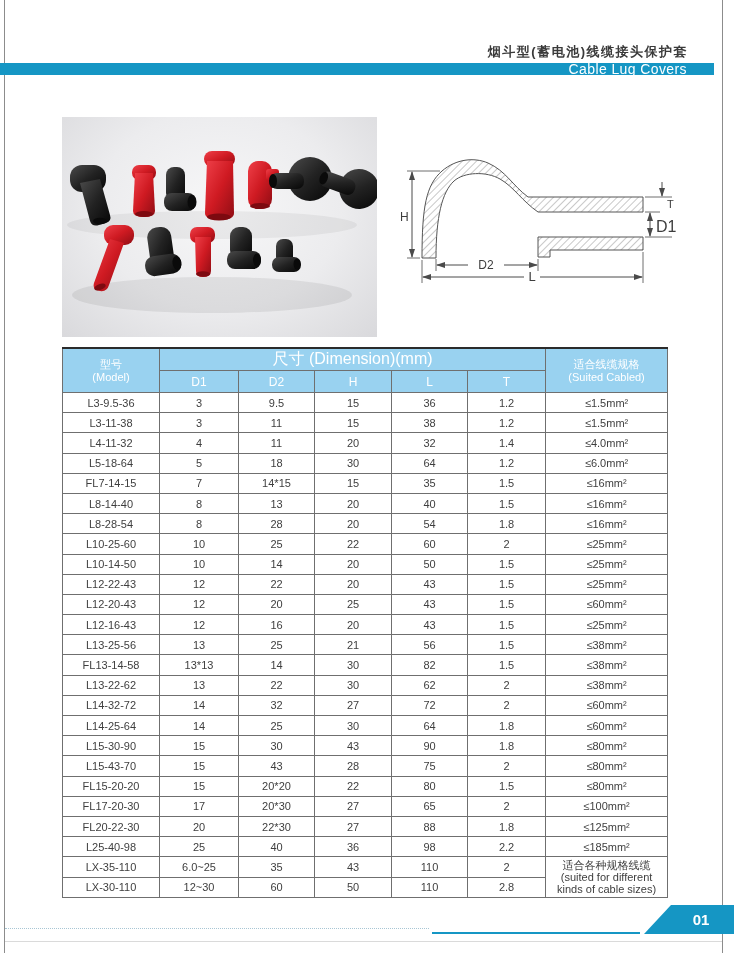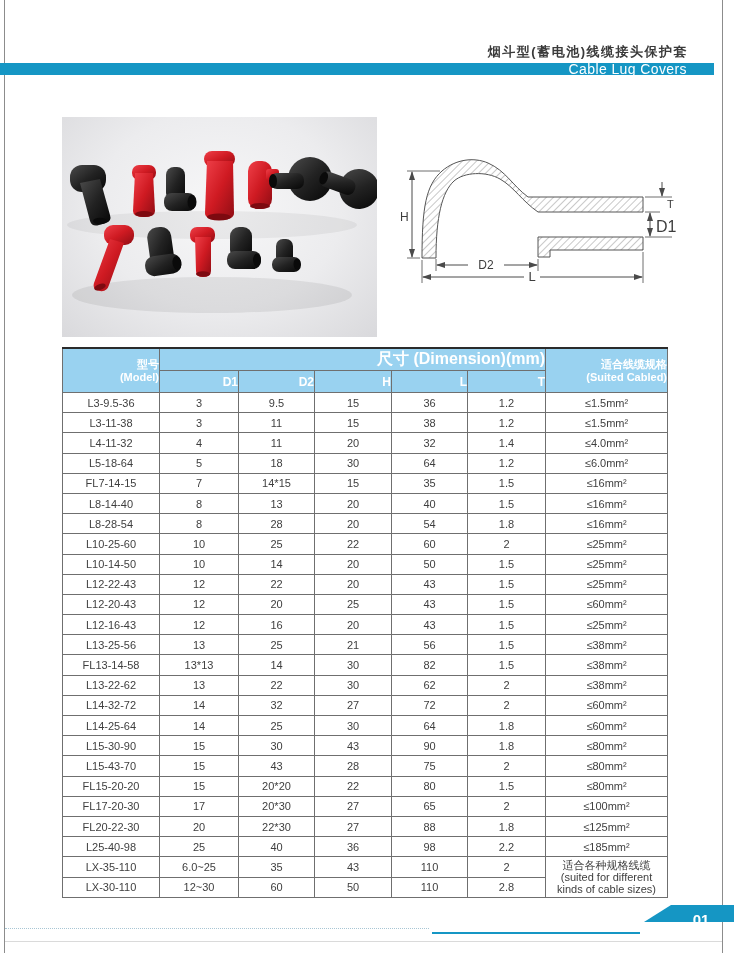--- a/index.html
+++ b/index.html
@@ -30,35 +30,35 @@
 
   table.spec{
     position:absolute;left:62px;top:347px;width:605px;
     border-collapse:collapse;table-layout:fixed;
     border:1px solid #4a4a4a;border-top:2px solid #2b2b2b;
   }
   table.spec th, table.spec td{
     border:1px solid #6f6f6f;text-align:center;vertical-align:middle;
     padding:0;overflow:hidden;white-space:nowrap;
   }
-  table.spec th{background:#99d2f0;color:#ffffff;font-weight:bold;height:21px;text-align:right;}
+  table.spec th{background:#99d2f0;color:#ffffff;font-weight:normal;height:21px;}
   th.h-model,th.h-suited{font-size:11px;line-height:12.5px;}
   th.h-dim{font-size:16px;}
   th.h-sub{font-size:12px;}
   table.spec td{height:19.2px;font-size:11px;color:#3e3e3e;background:#ffffff;}
   td.merged-suited{font-size:10.5px;line-height:12px;white-space:normal;color:#3e3e3e;}
 
   .notes{position:absolute;left:62px;top:869px;font-size:11px;color:#2f2f2f;line-height:13.5px;}
 
   .dotline{position:absolute;left:5px;top:928px;width:424px;border-top:1px dotted #a8c6d4;height:0;}
   .webtext{position:absolute;left:377px;top:914px;width:268px;text-align:right;
     font-size:15px;color:#ababab;letter-spacing:.3px;}
   .webline{position:absolute;left:432px;top:932px;width:208px;height:2px;background:#1596c4;}
   .pageband{
-    position:absolute;left:644px;top:905px;width:90px;height:17px;background:#1596c4;
+    position:absolute;left:644px;top:905px;width:90px;height:29px;background:#1596c4;
     clip-path:polygon(30% 0,100% 0,100% 100%,0 100%);
     color:#fff;font-size:15px;font-weight:bold;line-height:29px;text-align:center;
     padding-left:24px;box-sizing:border-box;
   }
   .bottomrule{position:absolute;left:5px;top:941px;width:717px;height:1px;background:#dadada;}
 </style>
 </head>
 <body>
 
 <div class="page">

